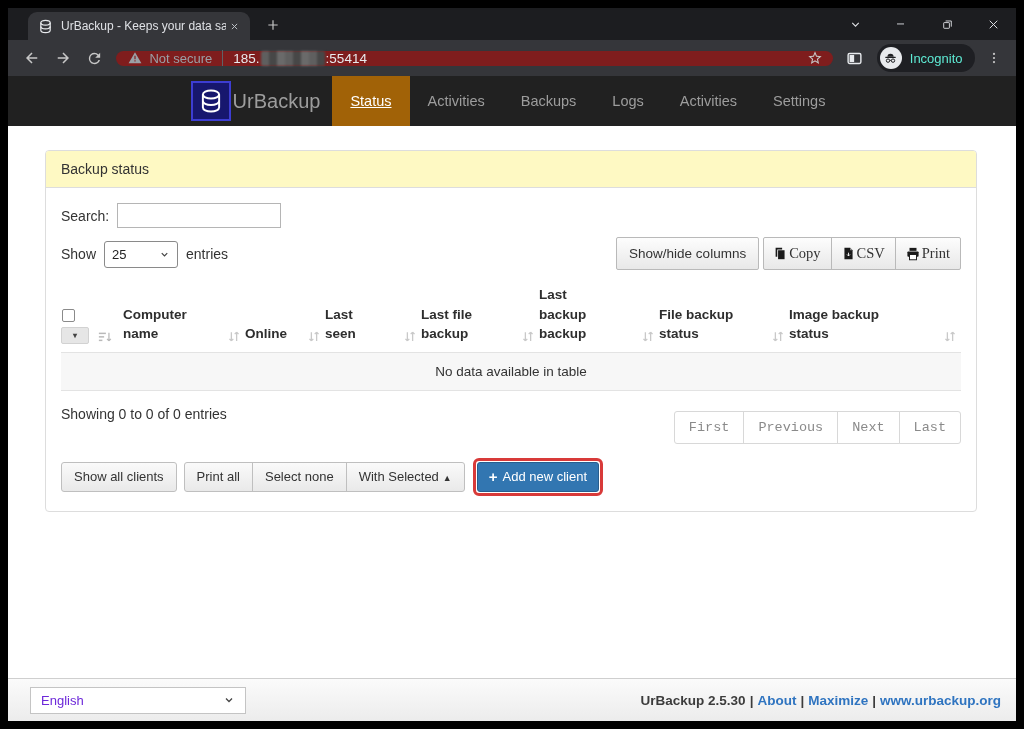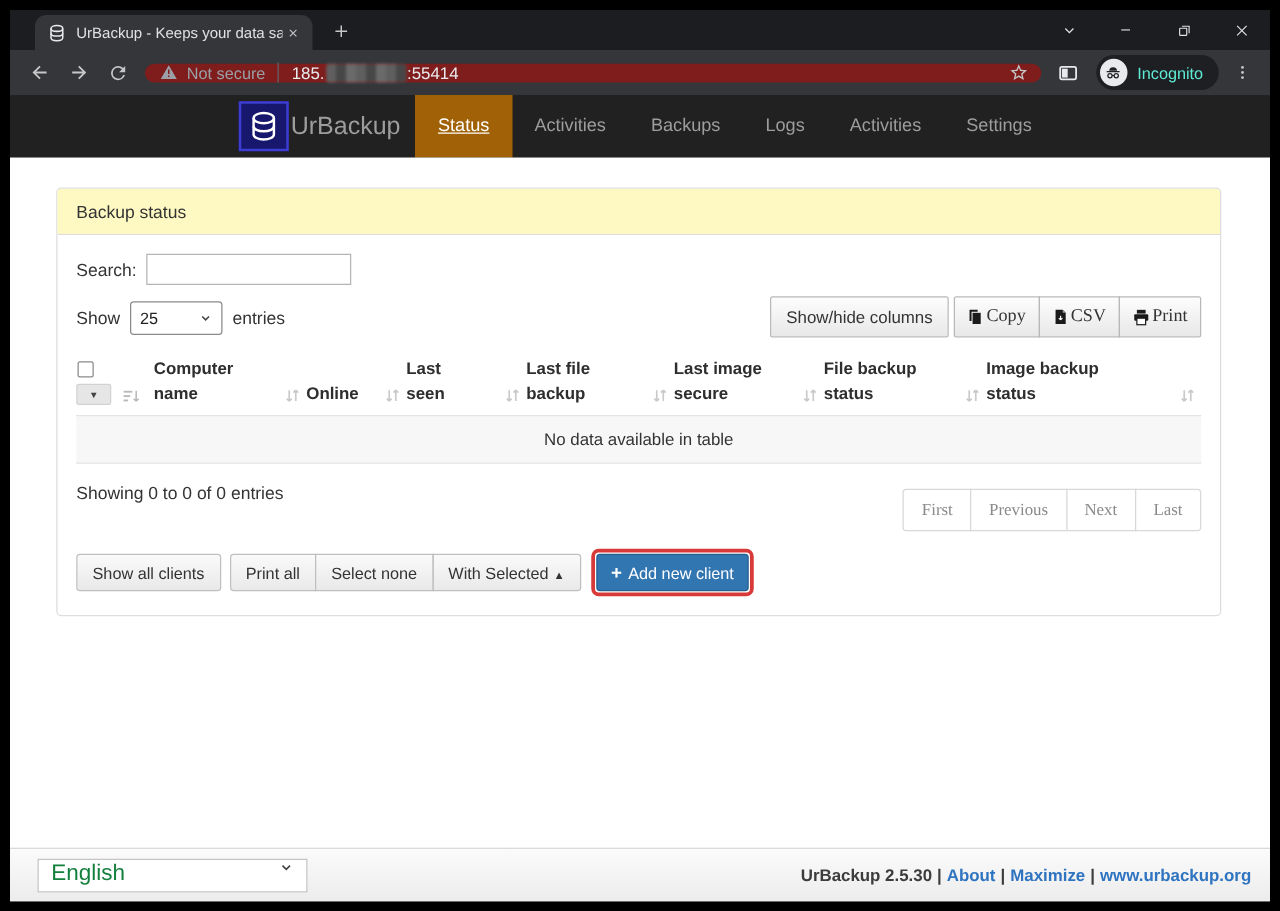--- a/index.html
+++ b/index.html
@@ -66,38 +66,38 @@
   .th-label { font-size:13.5px; font-weight:bold; color:#2e2e2e; line-height:1.45; }
   .selcol { width:62px; }
   .cb { width:13px; height:13px; border:1px solid #8a8a8a; border-radius:2px; background:#fff; display:block; margin:0 0 5px 1px; }
   .selcol-bottom { display:flex; align-items:flex-end; gap:5px; }
   .caret-btn { width:28px; height:17px; background:#e6e6e6; border:1px solid #d2d2d2; border-radius:2px; font-size:8px; color:#444; display:flex; align-items:center; justify-content:center; cursor:pointer; }
   .nodata td { background:#f7f7f7; border-bottom:1px solid #e3e3e3; text-align:center; font-size:13.5px; color:#333; padding:11px 0; }
 
   .table-footer { display:flex; justify-content:space-between; align-items:flex-start; }
   .info-text { margin-top:15px; font-size:14px; color:#333; }
   .paginate { margin-top:20px; display:flex; }
-  .page-btn { background:#fff; border:1px solid #d8d8d8; color:#8a8a8a; font-size:13.5px; padding:8px 14px; margin-left:-1px; cursor:pointer; font-family:Liberation Serif, serif; }
+  .page-btn { background:#fff; border:1px solid #d8d8d8; color:#8a8a8a; font-size:13.5px; padding:8px 14px; margin-left:-1px; cursor:pointer; font-family:Liberation Mono, monospace; }
   .page-btn:first-child { border-radius:3px 0 0 3px; margin-left:0; }
   .page-btn:last-child { border-radius:0 3px 3px 0; }
 
   .actions-row { margin-top:14px; display:flex; align-items:center; }
   .act-btn { background:linear-gradient(#fafafa,#e9e9e9); border:1px solid #bfbfbf; color:#333; font-size:13px; height:30px; padding:0 12px; border-radius:3px; cursor:pointer; font-family:"Liberation Sans", sans-serif; }
   .act-group { display:flex; margin-left:7px; }
   .act-group .act-btn { border-radius:0; margin-left:-1px; }
   .act-group .act-btn:first-child { border-radius:3px 0 0 3px; margin-left:0; }
   .act-group .act-btn:last-child { border-radius:0 3px 3px 0; }
   .ws-caret { font-size:9px; margin-left:4px; color:#333; }
   .annotate-red { margin-left:8px; border:3px solid #d83a39; border-radius:6px; padding:1px; }
   .btn-primary { background:#3276b1; border:1px solid #285e8e; color:#fff; font-size:13px; height:30px; padding:0 11px; border-radius:3px; cursor:pointer; display:flex; align-items:center; gap:5px; font-family:"Liberation Sans", sans-serif; }
   .btn-primary .plus { font-weight:bold; font-size:15px; }
 
   
   .footerbar { height:43px; flex:none; background:linear-gradient(#fbfbfb,#ececec); border-top:1px solid #cfcfcf; display:flex; align-items:center; justify-content:space-between; padding:0 15px 0 22px; }
-  .lang-select { width:216px; height:27px; background:#fff; border:1px solid #c4c4c4; display:flex; padding:0 10px; font-size:18px; color:#15803d; }
+  .lang-select { width:216px; height:27px; background:#fff; border:1px solid #c4c4c4; display:flex; align-items:center; padding:0 10px; font-size:13px; color:#6d28d9; }
   .lang-select .val { flex:1; }
   .footer-right { font-size:13.5px; font-weight:bold; color:#3c3c3c; }
   .footer-right .sep { margin:0 4px; color:#3c3c3c; }
   .footer-link { color:#2f74c0; text-decoration:none; cursor:pointer; }
 
   svg { display:block; }
   .sorticon { flex:none; margin-left:4px; }
 </style>
 </head>
 <body>
@@ -325,21 +325,21 @@
                   <span class="th-flex">
                     <span class="th-label" style="max-width:62px">Last file backup</span>
                     <svg class="sorticon" width="14" height="15" viewBox="0 0 16 16">
                       <path d="M5 3v10M5 13l-2.2-2.3M5 13l2.2-2.3" stroke="#c9c9c9" stroke-width="1.5" fill="none"></path>
                       <path d="M11 13V3M11 3L8.8 5.3M11 3l2.2 2.3" stroke="#c9c9c9" stroke-width="1.5" fill="none"></path>
                     </svg>
                   </span>
                 </th>
               <th style="width:120px">
                   <span class="th-flex">
-                    <span class="th-label" style="max-width:78px">Last image secure</span>
+                    <span class="th-label" style="max-width:78px">Last backup backup</span>
                     <svg class="sorticon" width="14" height="15" viewBox="0 0 16 16">
                       <path d="M5 3v10M5 13l-2.2-2.3M5 13l2.2-2.3" stroke="#c9c9c9" stroke-width="1.5" fill="none"></path>
                       <path d="M11 13V3M11 3L8.8 5.3M11 3l2.2 2.3" stroke="#c9c9c9" stroke-width="1.5" fill="none"></path>
                     </svg>
                   </span>
                 </th>
               <th style="width:130px">
                   <span class="th-flex">
                     <span class="th-label" style="max-width:78px">File backup status</span>
                     <svg class="sorticon" width="14" height="15" viewBox="0 0 16 16">

